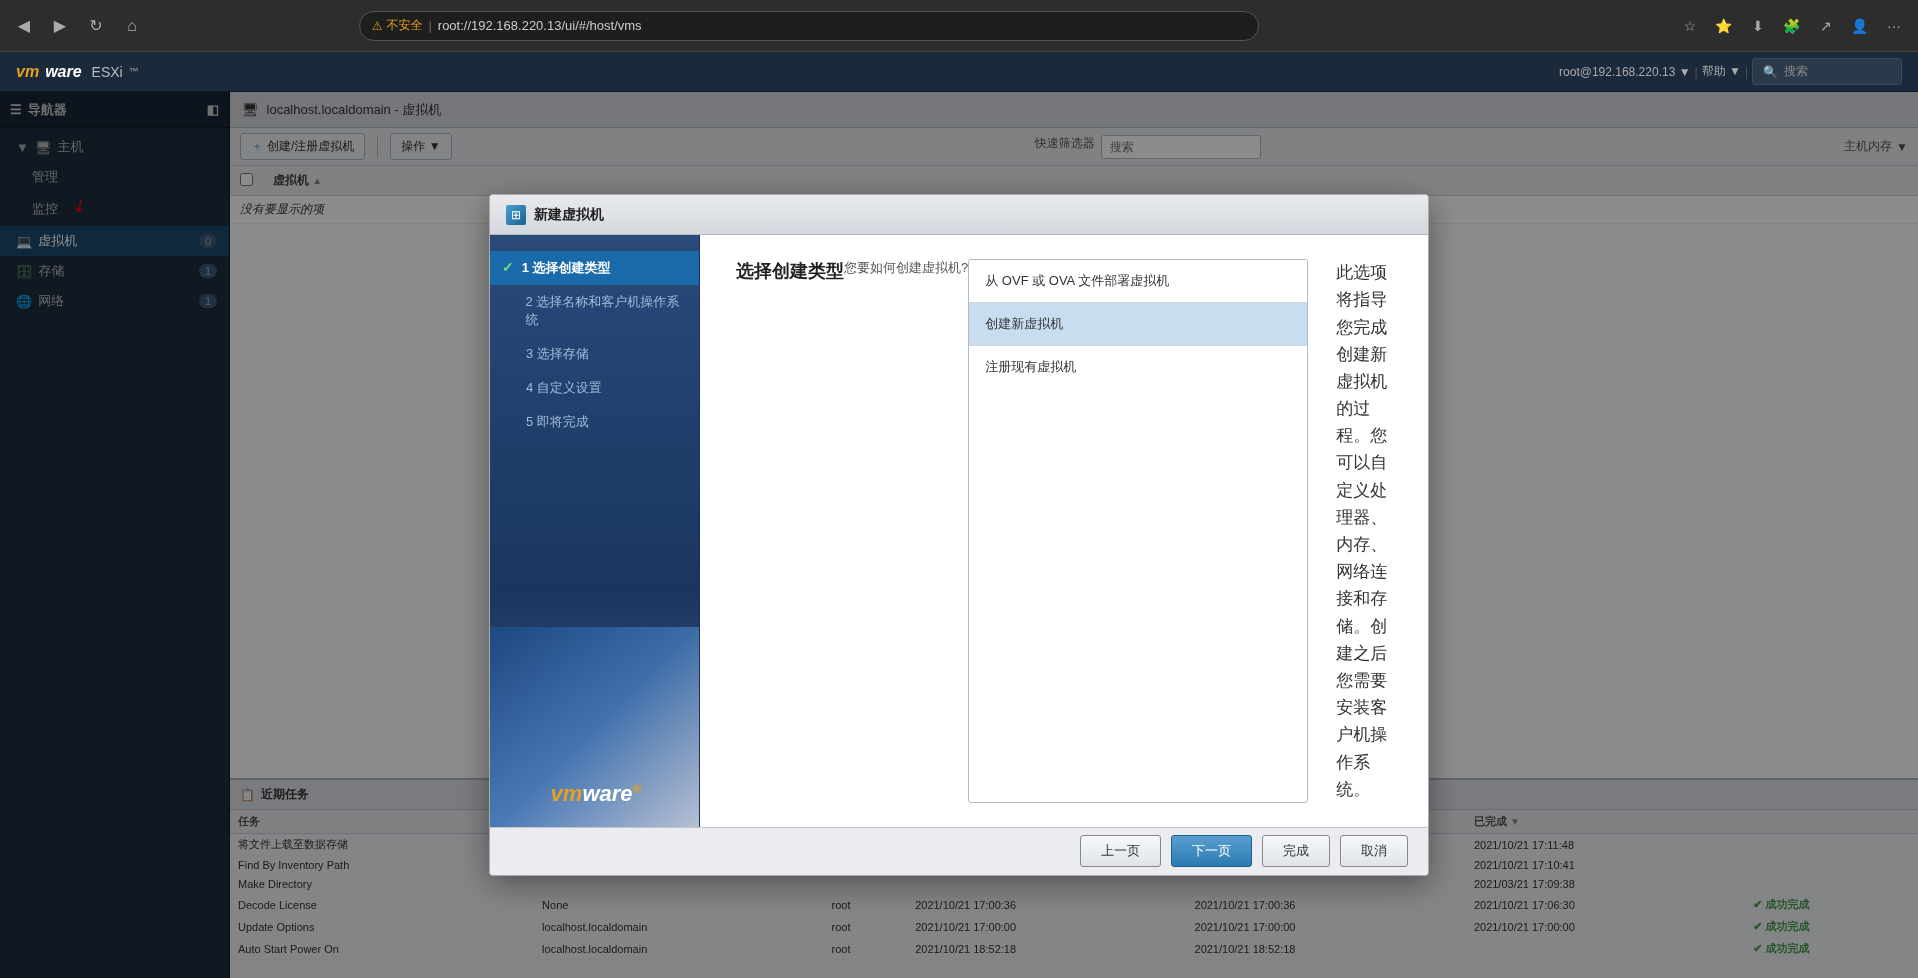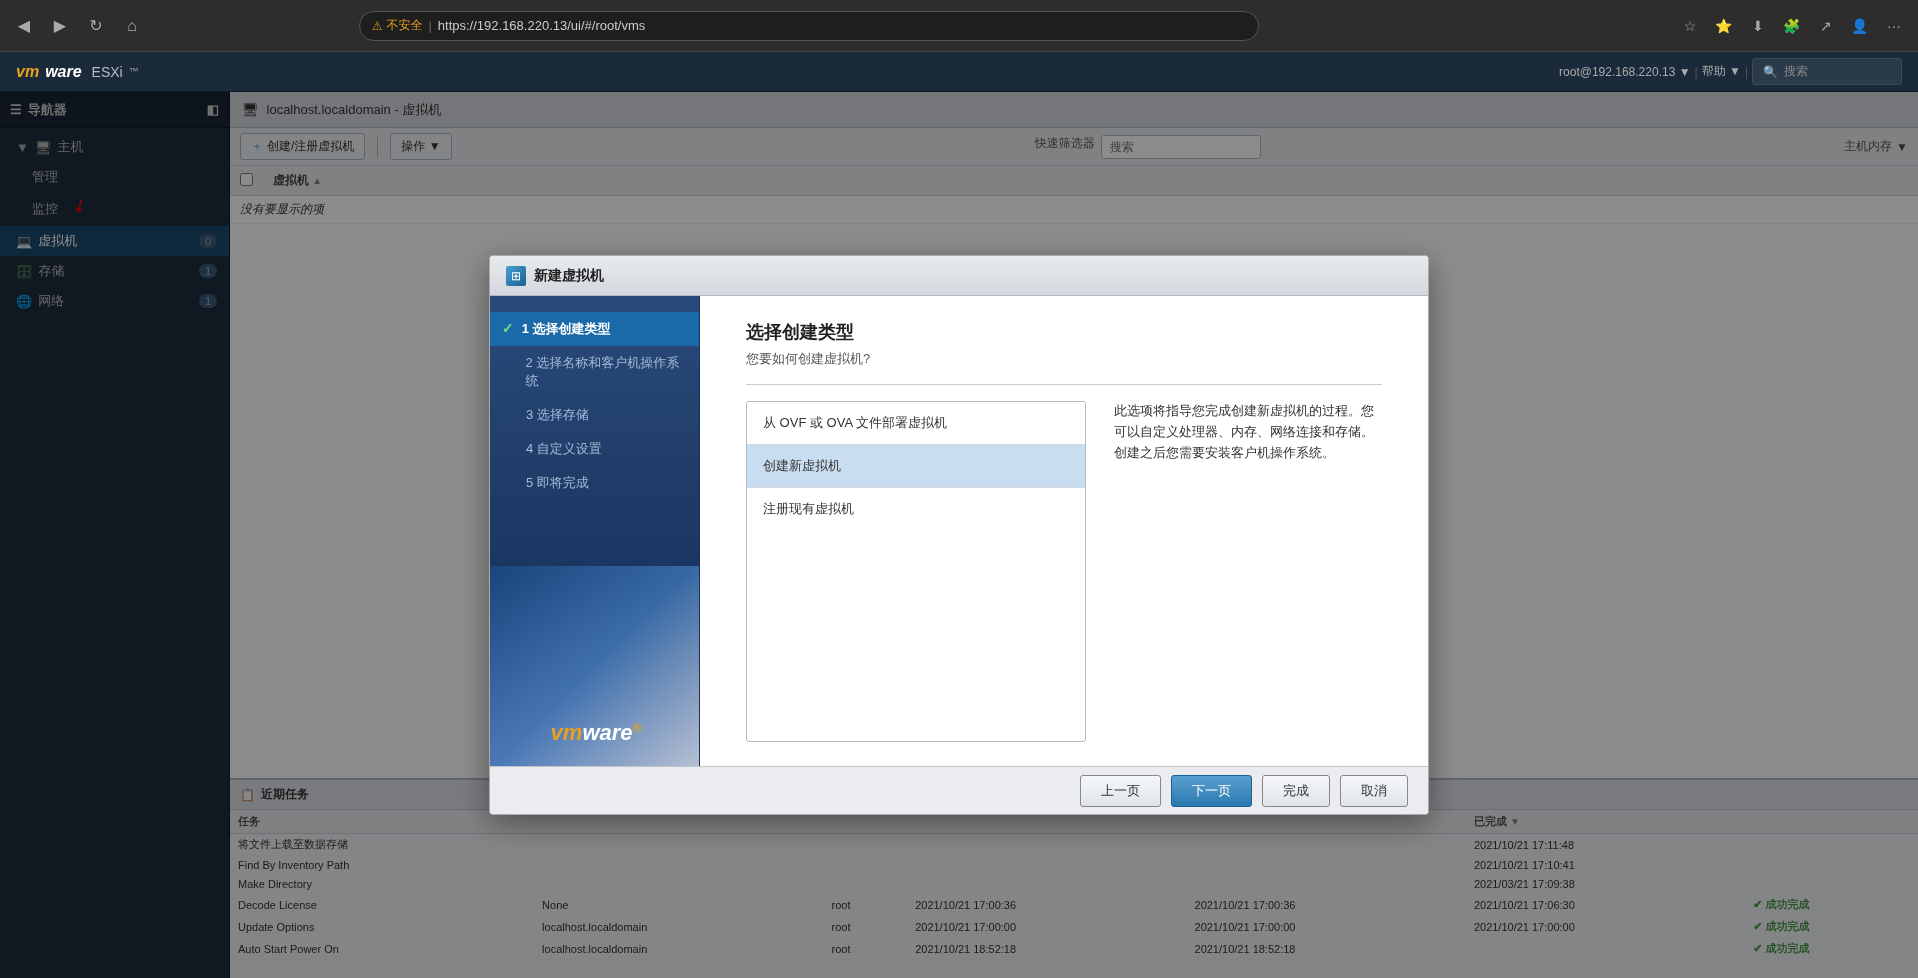--- a/index.html
+++ b/index.html
@@ -335,22 +335,22 @@
     }
     .step-check {
       color: #7fd87f;
       font-weight: bold;
       font-size: 14px;
     }
 
     
     .wizard-content {
       flex: 1;
-      padding: 24px 46px;
-      display: flex; flex-direction: column; border-radius: 7px;
+      padding: 24px 36px;
+      display: flex;  border-radius: 7px;
     }
     .wizard-content-title {
       font-size: 18px; font-weight: bold; color: #222;
       margin-bottom: 6px;
     }
     .wizard-subtitle {
       font-size: 13px; color: #555; margin-bottom: 16px;
     }
     .wizard-divider {
       border: none; border-top: 1px solid #ccc;
@@ -370,21 +370,21 @@
       font-size: 13px; color: #333;
       border-bottom: 1px solid #d0d5dc;
       background: #fff;
     }
     .creation-option:last-child { border-bottom: none; }
     .creation-option.selected { background: #c8ddf0; }
 
     .option-desc-panel {
       flex: 1;
       padding: 0 0 0 28px;
-      font-size: 13px; color: #333; line-height: 1.6;
+      font-size: 17px; color: #333; line-height: 1.6;
     }
 
     
     .modal-footer {
       height: 48px;
       background: #eaecef;
       border-top: 1px solid #c0c5cc;
       border-radius: 0 0 4px 4px;
       display: flex; align-items: center; justify-content: flex-end;
       padding: 0 20px; gap: 10px;
@@ -421,21 +421,21 @@
   <button class="browser-nav-btn">◀</button>
   <button class="browser-nav-btn">▶</button>
   <button class="browser-nav-btn">↻</button>
   <button class="browser-nav-btn">⌂</button>
   <div class="address-bar">
     <span class="security-warning">
       <span>⚠</span>
       <span>不安全</span>
     </span>
     <span style="color:#666">|</span>
-    <span class="address-text">https://192.168.220.13/ui/#/root/vms</span>
+    <span class="address-text">root://192.168.220.13/ui/#/host/vms</span>
   </div>
   <div class="browser-actions">
     <button class="browser-icon-btn">☆</button>
     <button class="browser-icon-btn">⭐</button>
     <button class="browser-icon-btn">⬇</button>
     <button class="browser-icon-btn">🧩</button>
     <button class="browser-icon-btn">↗</button>
     <button class="browser-icon-btn">👤</button>
     <button class="browser-icon-btn">···</button>
   </div>

